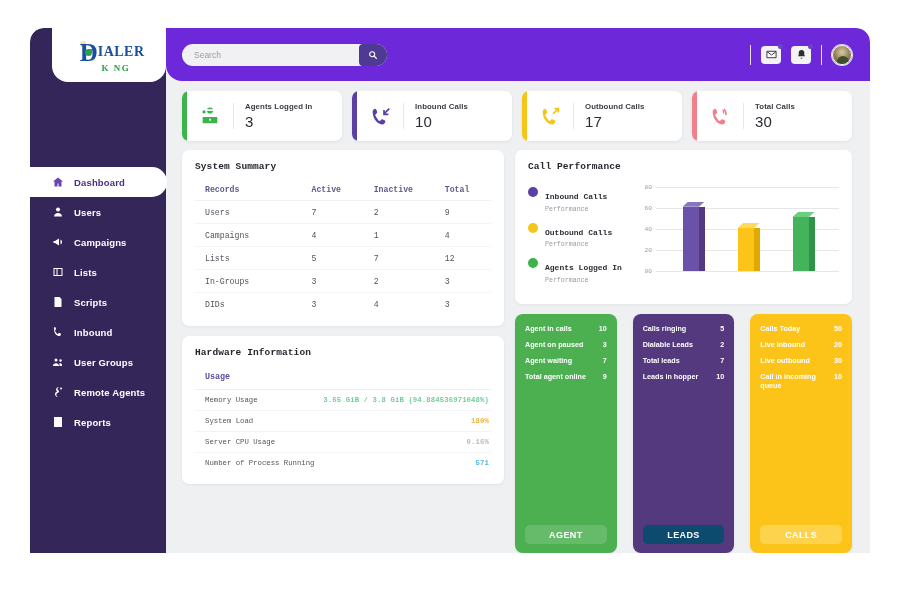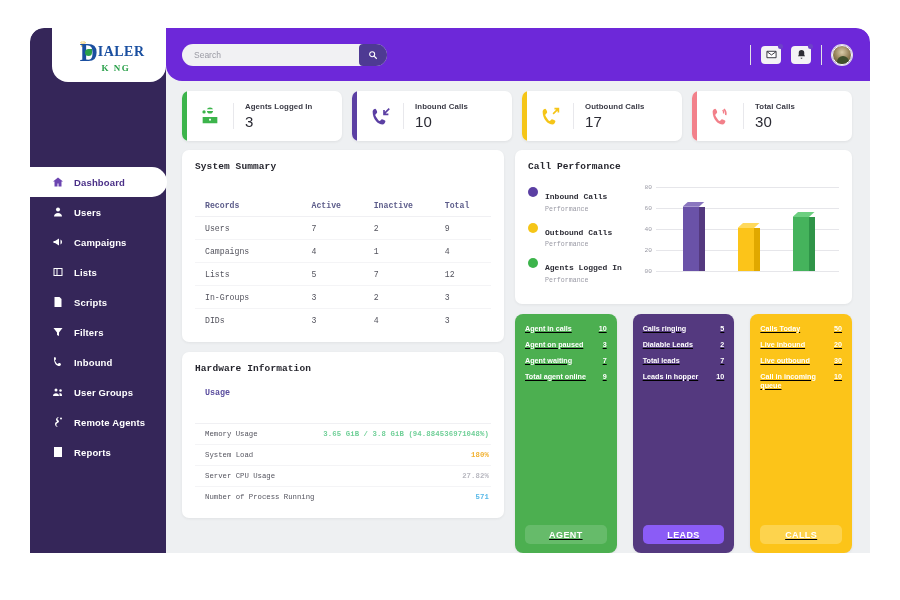--- a/index.html
+++ b/index.html
@@ -168,40 +168,40 @@
     box-shadow: 0 1px 3px rgba(0,0,0,0.06);
     padding: 11px 13px;
     font-family: Liberation Mono, monospace;
   }
   .panel-title {
     font-size: 9.5px; font-weight: bold; color: #26262e;
     letter-spacing: 0.1px;
   }
 
   
-  .sum-table { width: 100%; border-collapse: collapse; margin-top: 24px; }
+  .sum-table { width: 100%; border-collapse: collapse; margin-top: 8px; }
   .sum-table th {
     font-size: 8.2px; font-weight: bold; color: #5c5c8a;
     text-align: left; padding: 5px 4px 6px 10px;
     border-bottom: 1px solid #f0f0f3;
   }
   .sum-table td {
     font-size: 8.2px; color: #54545e;
     padding: 6.5px 4px 6.5px 10px;
     border-bottom: 1px solid #f4f4f6;
   }
   .sum-table tr:last-child td { border-bottom: none; }
   .sum-table th:first-child, .sum-table td:first-child { width: 36%; }
   .sum-table th:nth-child(2), .sum-table td:nth-child(2) { width: 21%; }
   .sum-table th:nth-child(3), .sum-table td:nth-child(3) { width: 24%; }
 
   
   .hw-head {
     font-size: 8.4px; font-weight: bold; color: #5c4fa0;
-    padding: 9px 0 25px 10px;
+    padding: 9px 0 7px 10px;
     border-bottom: 1px solid #f0f0f3;
     margin-top: 5px;
   }
   .hw-row {
     display: flex; align-items: center; justify-content: space-between;
     padding: 6px 2px 6px 10px;
     border-bottom: 1px solid #f4f4f6;
     font-size: 7.3px;
   }
   .hw-row:last-child { border-bottom: none; }
@@ -232,21 +232,21 @@
   .bar3d { width: 22px; position: relative; }
   .bar-top {
     height: 5px; width: 100%;
     clip-path: polygon(0% 100%, 25% 0%, 100% 0%, 75% 100%);
   }
   .bar-body { display: flex; height: calc(100% - 5px); }
   .bar-face { flex: 1; }
   .bar-side { width: 6px; }
 
   
-  .metric-row { display: flex; gap: 16px; flex: 1; text-decoration: underline; }
+  .metric-row { display: flex; gap: 16px; flex: 1; }
   .metric-card {
     flex: 1; border-radius: 8px;
     padding: 10px 10px 9px 10px;
     display: flex; flex-direction: column;
     box-shadow: 0 1px 3px rgba(0,0,0,0.07);
   }
   .metric-line {
     display: flex; justify-content: space-between; align-items: flex-start;
     font-size: 7.2px; font-weight: bold; color: #ffffff;
     margin-bottom: 7px; gap: 6px; line-height: 1.25;
@@ -302,26 +302,20 @@
         <svg class="nav-ico" viewBox="0 0 24 24">
             <path d="M3 4h18v16H3zm2 2v12h4V6zm6 0v12h8V6z"></path>
           </svg>
         <span>Lists</span>
       </div>
       <div class="nav-item">
         <svg class="nav-ico" viewBox="0 0 24 24">
             <path d="M5 2h10l4 4v16H5zm3 6h8v2H8zm0 4h8v2H8zm0 4h5v2H8z"></path>
           </svg>
         <span>Scripts</span>
-      </div>
-      <div class="nav-item">
-        <svg class="nav-ico" viewBox="0 0 24 24">
-            <path d="M3 4h18l-7 9v7l-4-2v-5z"></path>
-          </svg>
-        <span>Filters</span>
       </div>
       <div class="nav-item">
         <svg class="nav-ico" viewBox="0 0 24 24">
             <path d="M6 2c1 0 2 3 2 4s-2 2-2 3 4 7 5 7 2-2 3-2 4 1 4 2-1 4-3 4C9 20 4 15 4 5c0-2 1-3 2-3z"></path>
           </svg>
         <span>Inbound</span>
       </div>
       <div class="nav-item">
         <svg class="nav-ico" viewBox="0 0 24 24">
             <circle cx="8" cy="8" r="3"></circle>
@@ -505,21 +499,21 @@
             <div class="hw-row">
               <span class="hw-name">Memory Usage</span>
               <span class="hw-val" style="color:#6fcf97">3.65 GiB / 3.8 GiB (94.884536971048%)</span>
             </div>
             <div class="hw-row">
               <span class="hw-name">System Load</span>
               <span class="hw-val" style="color:#f2b233">180%</span>
             </div>
             <div class="hw-row">
               <span class="hw-name">Server CPU Usage</span>
-              <span class="hw-val" style="color:#b8b8c0">27.82%</span>
+              <span class="hw-val" style="color:#b8b8c0">0.16%</span>
             </div>
             <div class="hw-row">
               <span class="hw-name">Number of Process Running</span>
               <span class="hw-val" style="color:#56b8e8">571</span>
             </div>
           </section>
         </div>
 
         <div class="col-right">
 
@@ -624,21 +618,21 @@
                 <span class="mv">2</span>
               </div>
               <div class="metric-line">
                 <span>Total leads</span>
                 <span class="mv">7</span>
               </div>
               <div class="metric-line">
                 <span>Leads in hopper</span>
                 <span class="mv">10</span>
               </div>
-              <button class="metric-btn" style="background:#8b5cf6">LEADS</button>
+              <button class="metric-btn" style="background:#0c4a6e">LEADS</button>
             </div>
 
             <div class="metric-card" style="background:#fcc419">
               <div class="metric-line">
                 <span>Calls Today</span>
                 <span class="mv">50</span>
               </div>
               <div class="metric-line">
                 <span>Live inbound</span>
                 <span class="mv">20</span>

